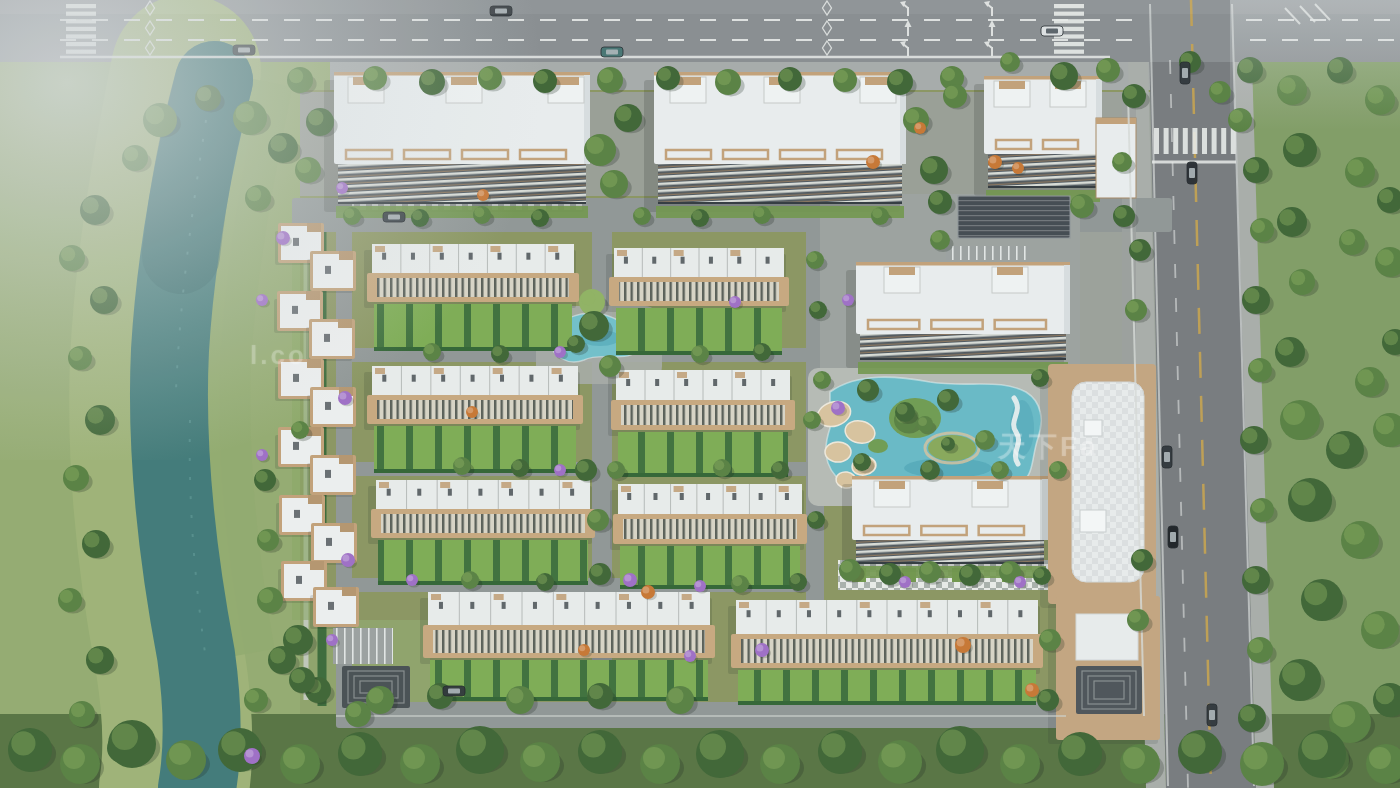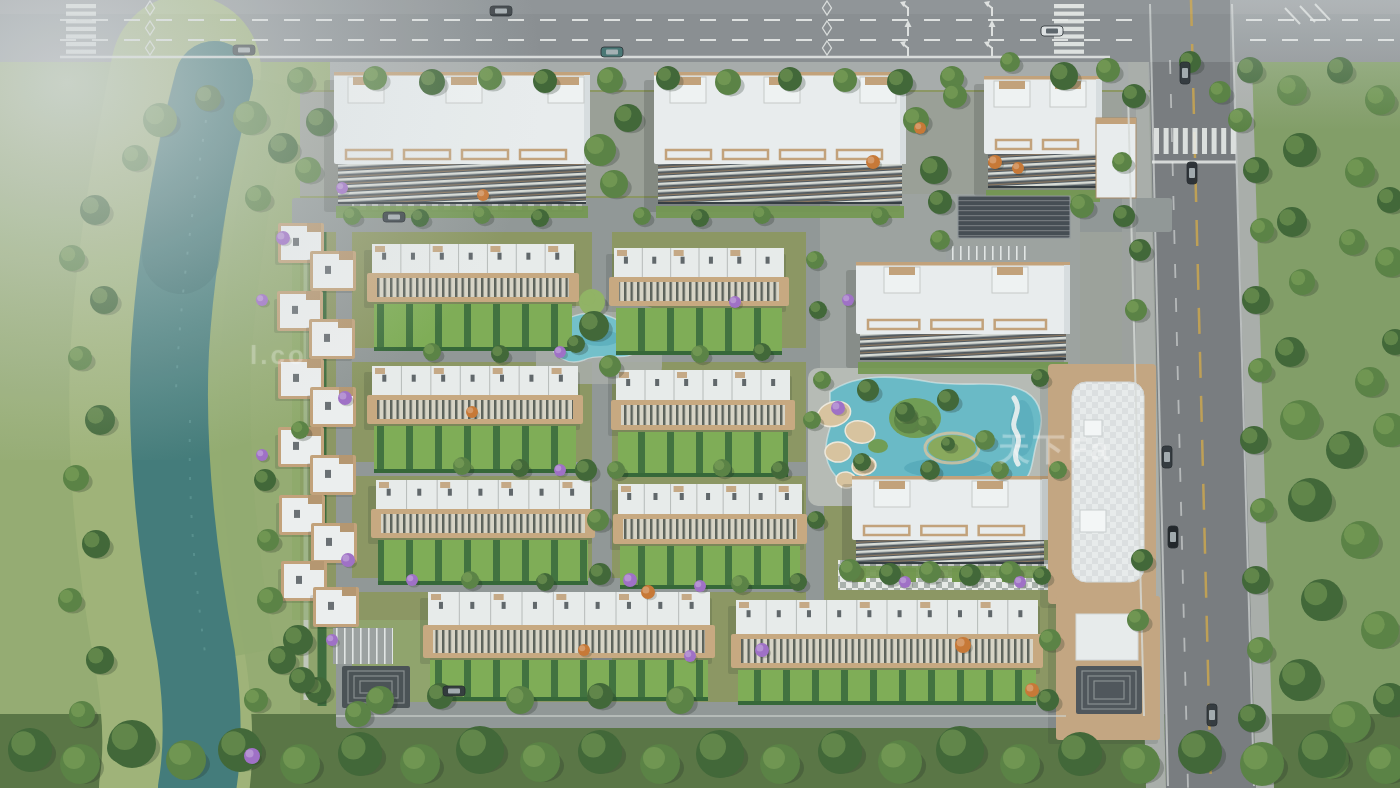--- a/index.html
+++ b/index.html
@@ -1,20 +1,20 @@
 <!DOCTYPE html>
 <html><head>
 <meta charset="utf-8">
 <style>
   html,body{margin:0;padding:0;background:#333;font-family:"Liberation Sans",sans-serif;}
   .stage{position:relative;width:1400px;height:788px;overflow:hidden;background:#7e9663;}
   .stage svg{position:absolute;left:0;top:0;}
   .wm{position:absolute;color:rgba(255,255,255,.24);font-weight:bold;pointer-events:none;
       letter-spacing:3px;text-shadow:0 0 2px rgba(255,255,255,.15);}
-  .wm1{left:998px;top:428px;font-size:32px;}
+  .wm1{left:998px;top:428px;font-size:28px;}
   .wm2{left:250px;top:340px;font-size:26px;opacity:.85;}
 </style>
 </head>
 <body>
 
 <div class="stage" aria-label="Aerial rendering of residential development">
   <svg id="scene" width="1400" height="788" viewBox="0 0 1400 788">
     <defs>
       <pattern id="patFacade" width="8" height="7" patternUnits="userSpaceOnUse" patternTransform="rotate(-3)">
         <rect width="8" height="7" fill="#4b545b"></rect>

